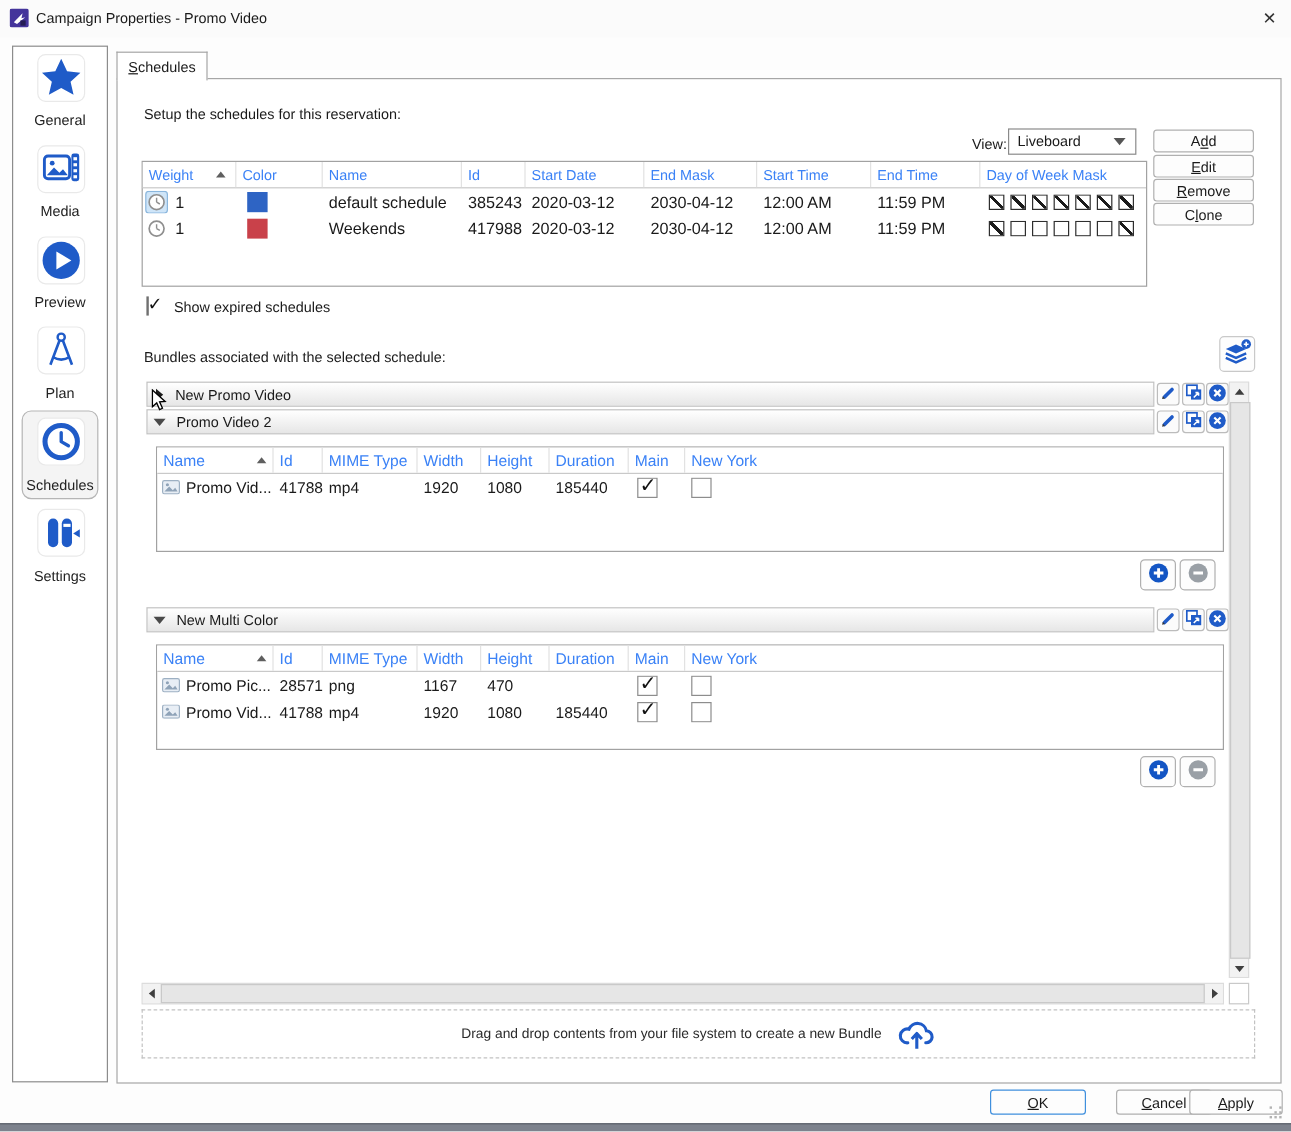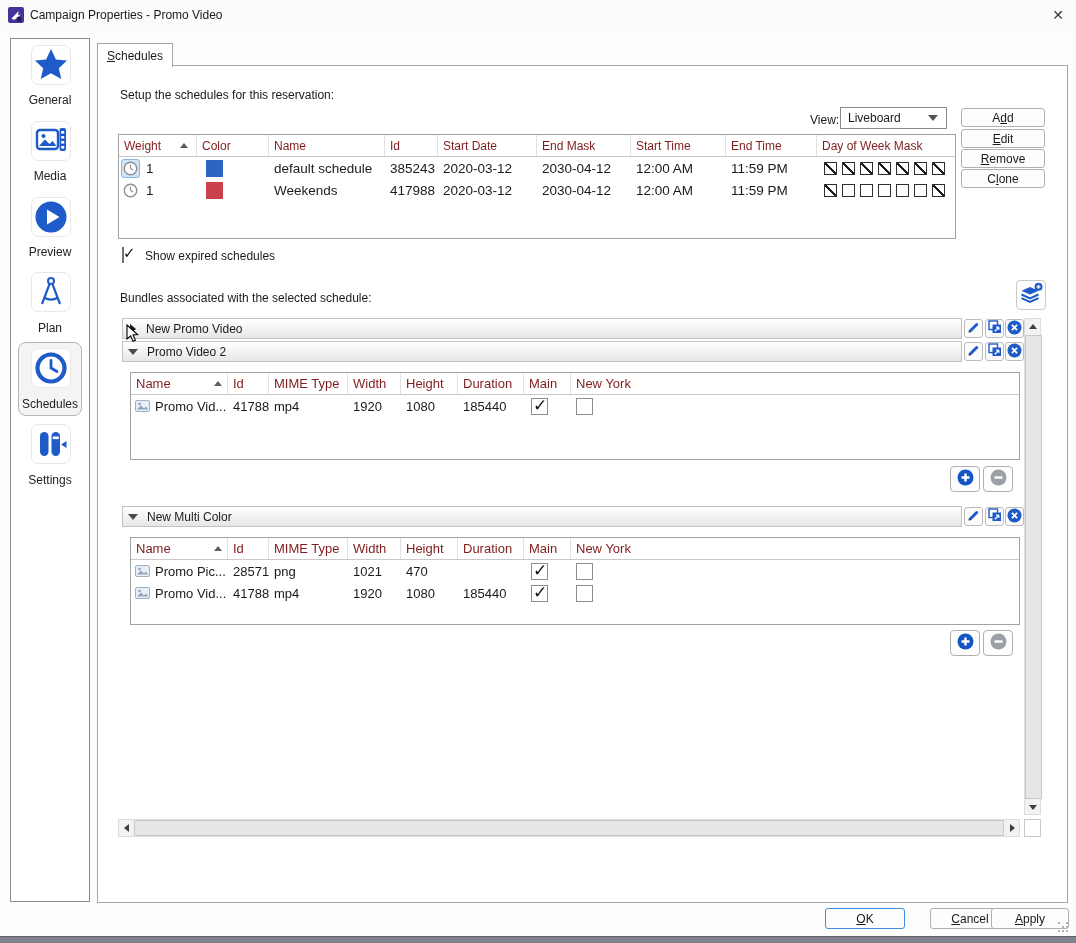--- a/index.html
+++ b/index.html
@@ -13,21 +13,21 @@
   .navlbl{width:80px;text-align:center;color:#222;}
   .sort-asc{width:0;height:0;border-left:4px solid transparent;border-right:4px solid transparent;border-bottom:5px solid #5f5f5f;}
   .tri-down{width:0;height:0;border-left:5px solid transparent;border-right:5px solid transparent;border-top:6px solid #4a4a4a;}
   .tri-right{width:0;height:0;border-top:5px solid transparent;border-bottom:5px solid transparent;border-left:6px solid #1a1a1a;}
   .tri-up-s{width:0;height:0;border-left:4px solid transparent;border-right:4px solid transparent;border-bottom:5px solid #3f3f3f;}
   .tri-down-s{width:0;height:0;border-left:4px solid transparent;border-right:4px solid transparent;border-top:5px solid #3f3f3f;}
   .tri-left-s{width:0;height:0;border-top:4px solid transparent;border-bottom:4px solid transparent;border-right:5px solid #3f3f3f;}
   .tri-right-s{width:0;height:0;border-top:4px solid transparent;border-bottom:4px solid transparent;border-left:5px solid #3f3f3f;}
   .tbl{background:#fff;border:1px solid #a2a2a2;}
   .thead{display:flex;height:21px;border-bottom:1px solid #c9c9c9;background:#fff;align-items:stretch;}
-  .hc{box-sizing:border-box;padding-left:5px;display:flex;align-items:center;border-right:1px solid #e2e2e2;color:#7f1d1d;}
+  .hc{box-sizing:border-box;padding-left:5px;display:flex;align-items:center;border-right:1px solid #e2e2e2;color:#3b82f6;}
   .hc:last-child{border-right:none;}
   .trow{display:flex;align-items:center;height:22px;}
   .cell{box-sizing:border-box;padding-left:5px;display:flex;align-items:center;overflow:hidden;white-space:nowrap;}
   .bhdr{height:21px;background:linear-gradient(#ffffff,#e6e6e6);border:1px solid #c2c2c2;display:flex;align-items:center;}
   .cb{position:relative;width:14px;height:14px;border:1px solid #707070;background:#fff;box-sizing:border-box;}
   .cb.on::after{content:"✓";position:absolute;left:0px;top:-4px;font-size:15px;font-weight:bold;color:#111;}
   .cb-lg{width:17px;height:17px;border:1px solid #8d8d8d;}
   .cb-lg.on::after{font-size:17px;left:1px;top:-4px;}
   .maskrow{display:flex;align-items:center;}
   .maskbox{width:11px;height:11px;border:1px solid #2e2e2e;background:#fff;display:inline-block;margin-right:5px;}
@@ -447,21 +447,21 @@
             <svg width="15" height="12">
               <rect x="0.5" y="0.5" width="14" height="11" rx="1.5" fill="#e8eef5" stroke="#9db0c3"></rect>
               <circle cx="4.5" cy="4" r="1.3" fill="#8fa3b8"></circle>
               <path d="M2 9.5 L6 5.5 L9 8.5 L11 6.5 L13 9.5 Z" fill="#8fa3b8"></path>
             </svg>
           </span>
         <span>Promo Pic...</span>
       </div>
       <div class="cell" style="width:41px;">285715</div>
       <div class="cell" style="width:79px;">png</div>
-      <div class="cell" style="width:53px;">1021</div>
+      <div class="cell" style="width:53px;">1167</div>
       <div class="cell" style="width:57px;">470</div>
       <div class="cell" style="width:66px;"></div>
       <div class="cell" style="width:47px;padding-left:7px;">
           <span class="cb cb-lg on"></span>
         </div>
       <div class="cell" style="flex:1;">
           <span class="cb cb-lg"></span>
         </div>
     </div>
     <div class="trow">
@@ -518,20 +518,29 @@
     <div class="arrowbox" style="width:14px;height:16px;">
         <span class="tri-left-s"></span>
       </div>
     <div class="thumb" style="height:14px;flex:1;margin:0 1px;"></div>
     <div class="arrowbox" style="width:14px;height:16px;">
         <span class="tri-right-s"></span>
       </div>
   </div>
 
   
+  <div class="abs" style="left:118px;top:841px;width:928px;height:41px;border:1px dashed #c2c2c2;display:flex;align-items:center;justify-content:center;gap:12px;">
+    <span style="font-size:11.5px;color:#2b2b2b;">Drag and drop contents from your file system to create a new Bundle</span>
+    <span style="display:flex;">
+        <svg width="33" height="30">
+          <path d="M9.5 22 A5.8 5.8 0 1 1 10.5 10.6 A7.6 7.6 0 0 1 25 12 A4.9 4.9 0 1 1 24.5 22" fill="none" stroke="#1f5bc8" stroke-width="2.6" stroke-linecap="round"></path>
+          <path d="M17 27 V15 M12.8 18.8 L17 14.2 L21.2 18.8" fill="none" stroke="#1f5bc8" stroke-width="2.6" stroke-linejoin="round"></path>
+        </svg>
+      </span>
+  </div>
 
   
   <div class="abs btn" style="left:825px;top:908px;width:80px;height:21px;border:1px solid #3f8fdd;">
       <span><span style="text-decoration: underline;">O</span>K</span>
     </div>
   <div class="abs btn" style="left:930px;top:908px;width:80px;height:21px;">
       <span><span style="text-decoration: underline;">C</span>ancel</span>
     </div>
   <div class="abs btn" style="left:991px;top:908px;width:78px;height:21px;">
       <span><span style="text-decoration: underline;">A</span>pply</span>

